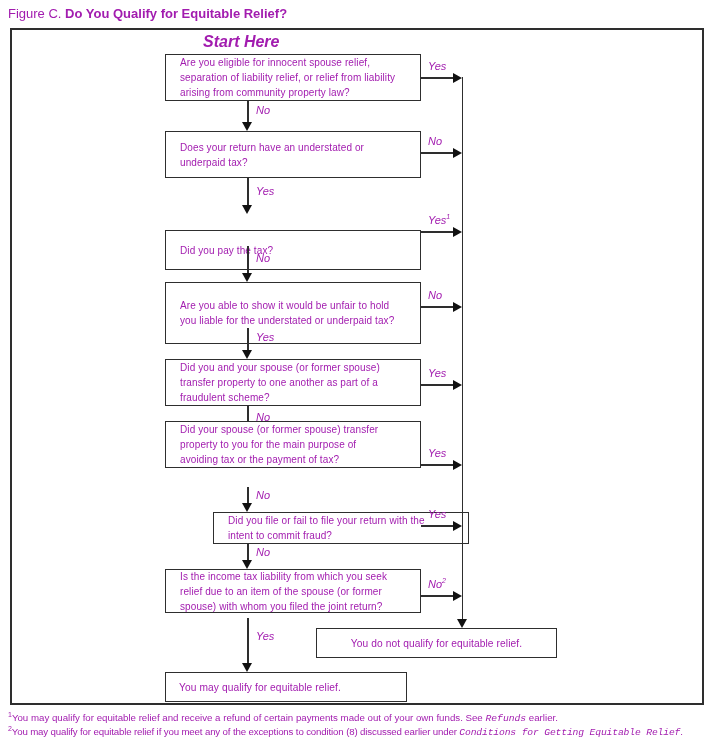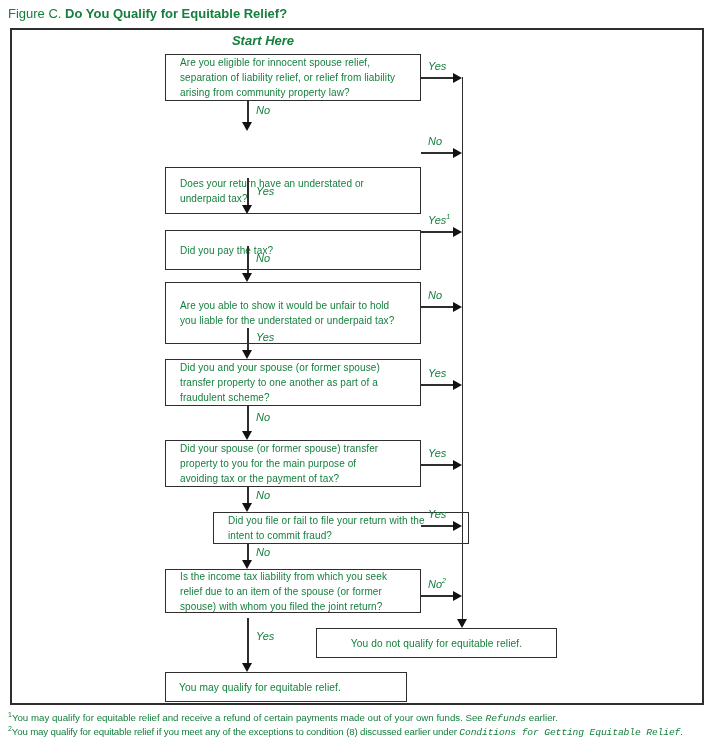--- a/index.html
+++ b/index.html
@@ -1,26 +1,26 @@
 <!DOCTYPE html>
 <html><head>
 <meta charset="utf-8">
 <style>
   html,body{margin:0;padding:0;background:#fff;}
   #canvas{
     position:relative;width:721px;height:743px;background:#ffffff;
-    font-family:"Liberation Sans","DejaVu Sans",sans-serif;color:#15803d;
+    font-family:"Liberation Sans","DejaVu Sans",sans-serif;color:#a21caf;
     overflow:hidden;
   }
   .title{position:absolute;left:8px;top:6px;font-size:13px;white-space:nowrap;}
   .title .bold{font-weight:bold;}
   .frame{position:absolute;left:10px;top:28px;width:694px;height:677px;
     border:2px solid #2e2e2e;box-sizing:border-box;background:#fff;}
-  .start{position:absolute;left:203px;top:33px;width:120px;text-align:center;
-    font-size:13px;font-weight:bold;font-style:italic;}
+  .start{position:absolute;left:203px;top:33px;width:120px;
+    font-size:16px;font-weight:bold;font-style:italic;}
   .qbox{position:absolute;left:165px;width:256px;border:1.4px solid #2e2e2e;
     box-sizing:border-box;background:#fff;display:flex;align-items:center;}
   .qtext{display:block;padding-left:14px;padding-right:4px;font-size:10px;
     line-height:15px;white-space:pre;letter-spacing:0.1px;}
   .obox{position:absolute;border:1.4px solid #2e2e2e;box-sizing:border-box;
     background:#fff;display:flex;align-items:center;font-size:10.2px;letter-spacing:0.1px;}
   .vline{position:absolute;width:1.5px;background:#2e2e2e;}
   .hline{position:absolute;height:1.5px;background:#2e2e2e;}
   .arrow-down{position:absolute;width:0;height:0;
     border-left:5px solid transparent;border-right:5px solid transparent;
@@ -54,21 +54,21 @@
 separation of liability relief, or relief from liability
 arising from community property law?</span>
   </div>
   <div class="hline" style="left:421px;top:77px;width:33px;"></div>
   <div class="arrow-right" style="left:453px;top:73px;"></div>
   <div class="lbl" style="left:428px;top:59px;"><span>Yes</span><sup></sup></div>
   <div class="vline" style="left:247px;top:101px;height:21px;"></div>
   <div class="arrow-down" style="left:242px;top:122px;"></div>
   <div class="lbl" style="left:256px;top:104px;">No</div>
 
-  <div class="qbox" style="top:131px;height:47px;margin-top:36px;">
+  <div class="qbox" style="top:131px;height:47px;">
     <span class="qtext">Does your return have an understated or
 underpaid tax?</span>
   </div>
   <div class="hline" style="left:421px;top:152px;width:33px;"></div>
   <div class="arrow-right" style="left:453px;top:148px;"></div>
   <div class="lbl" style="left:428px;top:134px;"><span>No</span><sup></sup></div>
   <div class="vline" style="left:247px;top:178px;height:27px;"></div>
   <div class="arrow-down" style="left:242px;top:205px;"></div>
   <div class="lbl" style="left:256px;top:185px;">Yes</div>
 
@@ -98,21 +98,21 @@
 transfer property to one another as part of a
 fraudulent scheme?</span>
   </div>
   <div class="hline" style="left:421px;top:384px;width:33px;"></div>
   <div class="arrow-right" style="left:453px;top:380px;"></div>
   <div class="lbl" style="left:428px;top:366px;"><span>Yes</span><sup></sup></div>
   <div class="vline" style="left:247px;top:406px;height:25px;"></div>
   <div class="arrow-down" style="left:242px;top:431px;"></div>
   <div class="lbl" style="left:256px;top:411px;">No</div>
 
-  <div class="qbox" style="top:440px;height:47px;">
+  <div class="qbox" style="top:421px;height:47px;">
     <span class="qtext">Did your spouse (or former spouse) transfer
 property to you for the main purpose of
 avoiding tax or the payment of tax?</span>
   </div>
   <div class="hline" style="left:421px;top:464px;width:33px;"></div>
   <div class="arrow-right" style="left:453px;top:460px;"></div>
   <div class="lbl" style="left:428px;top:446px;"><span>Yes</span><sup></sup></div>
   <div class="vline" style="left:247px;top:487px;height:16px;"></div>
   <div class="arrow-down" style="left:242px;top:503px;"></div>
   <div class="lbl" style="left:256px;top:489px;">No</div>

